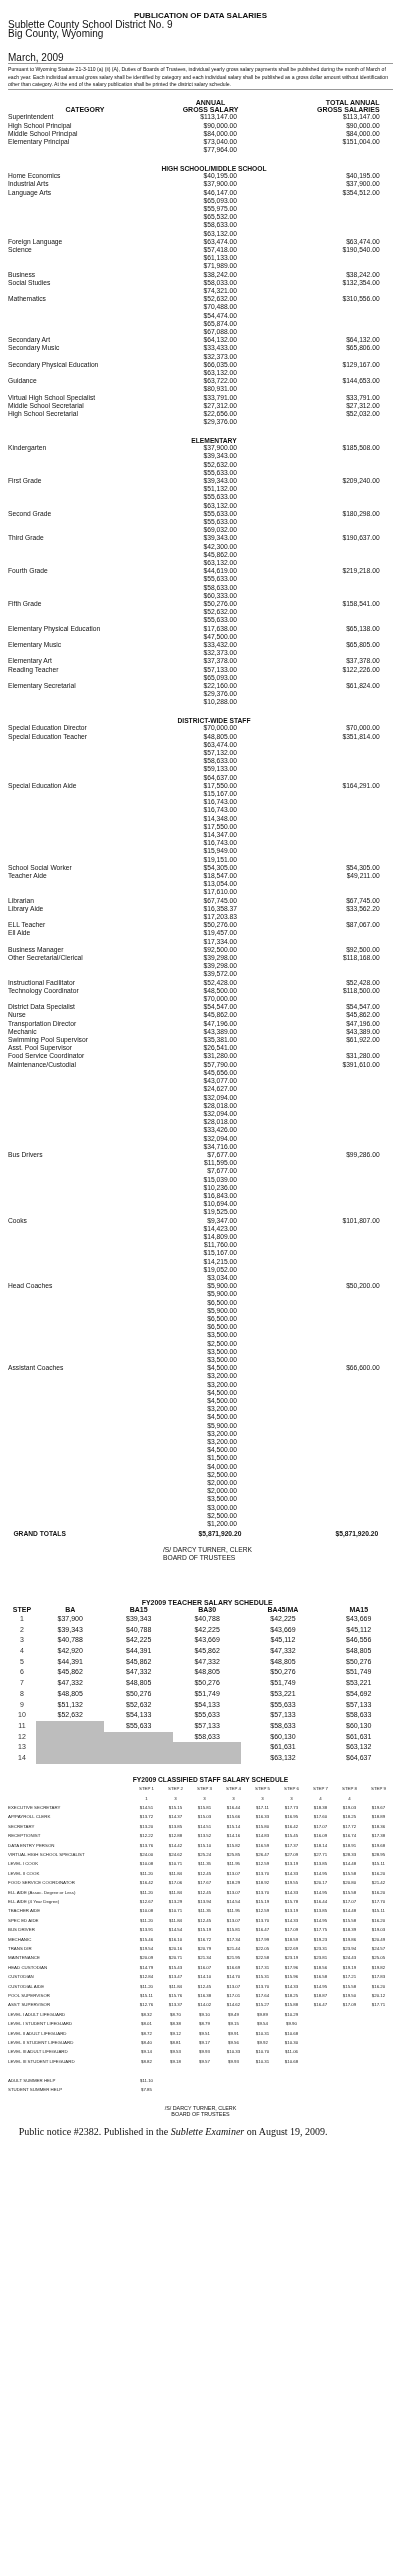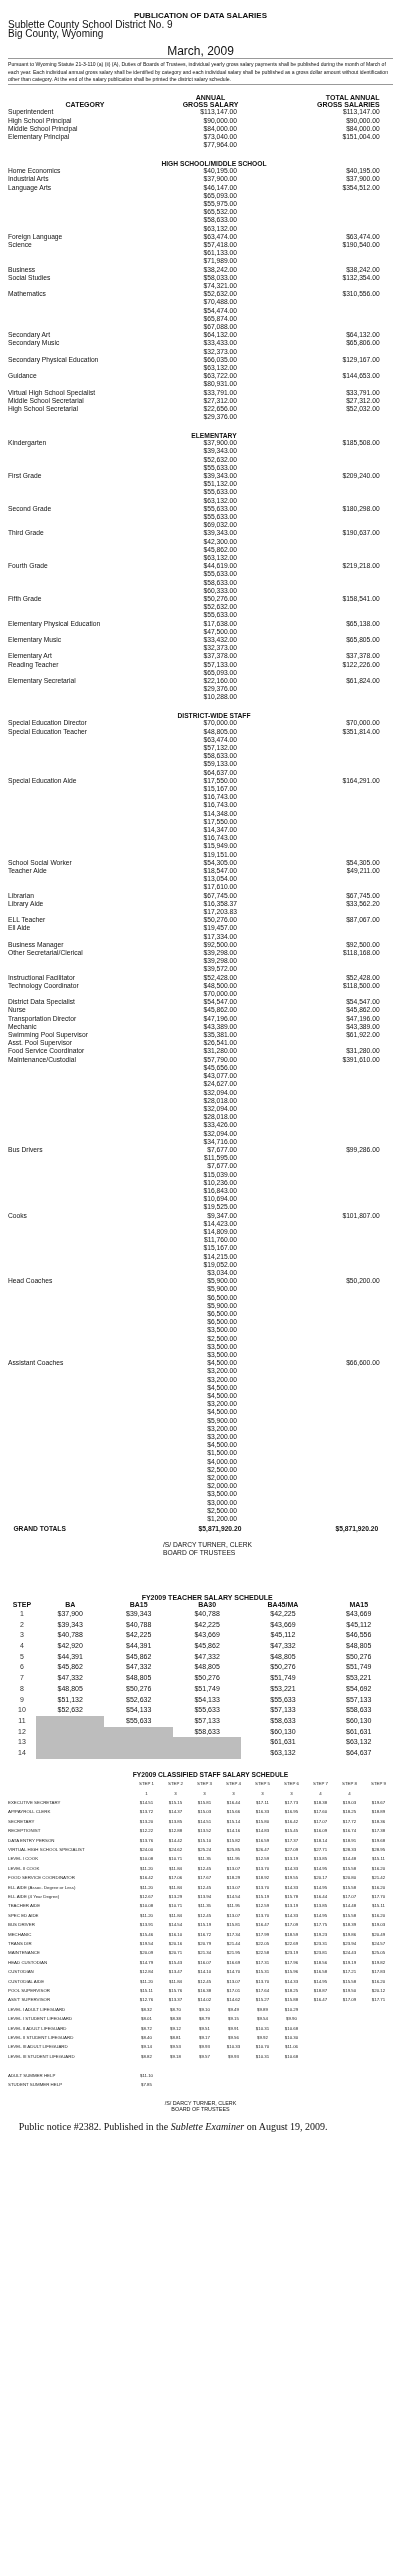--- a/index.html
+++ b/index.html
@@ -1,20 +1,20 @@
 <!DOCTYPE html>
 <html style="font-size:10.7px"><head>
 <meta charset="utf-8">
 <style>
   html, body { margin: 0; padding: 0; background: #ffffff; }
   body { width: 401px; font-family: "Liberation Sans", sans-serif; color: #111; }
   .page { padding: 9.4px 8px 27px 8px; }
   .title { text-align: center; font-weight: bold; font-size: 8px; margin-top: 1.3px; }
   .subtitle { text-align: left; font-size: 10px; line-height: 9.4px; }
-  .date { font-size: 12px; margin-top: 5px; text-align: center; }
+  .date { font-size: 10px; margin-top: 13px; }
   .rule { border-top: 1.3px solid #999; margin: 0.7px 0 2px 0; }
   .preamble { font-size: 5.1px; line-height: 7.4px; }
   .hdr { display: flex; margin-top: 9.4px; font-weight: bold; font-size: 7px; }
   .hdr .c1 { width: 154px; text-align: center; align-self: flex-end; }
   .hdr .c2 { width: 97px; text-align: center; }
   .hdr .c3 { flex: 1; text-align: right; padding-right: 13.4px; }
   .row { display: flex; font-size: 6.7px; line-height: 8.2px; }
   .row .cat { width: 155px; }
   .row .amt { width: 74px; text-align: right; }
   .row .tot { flex: 1; text-align: right; padding-right: 13.4px; }

